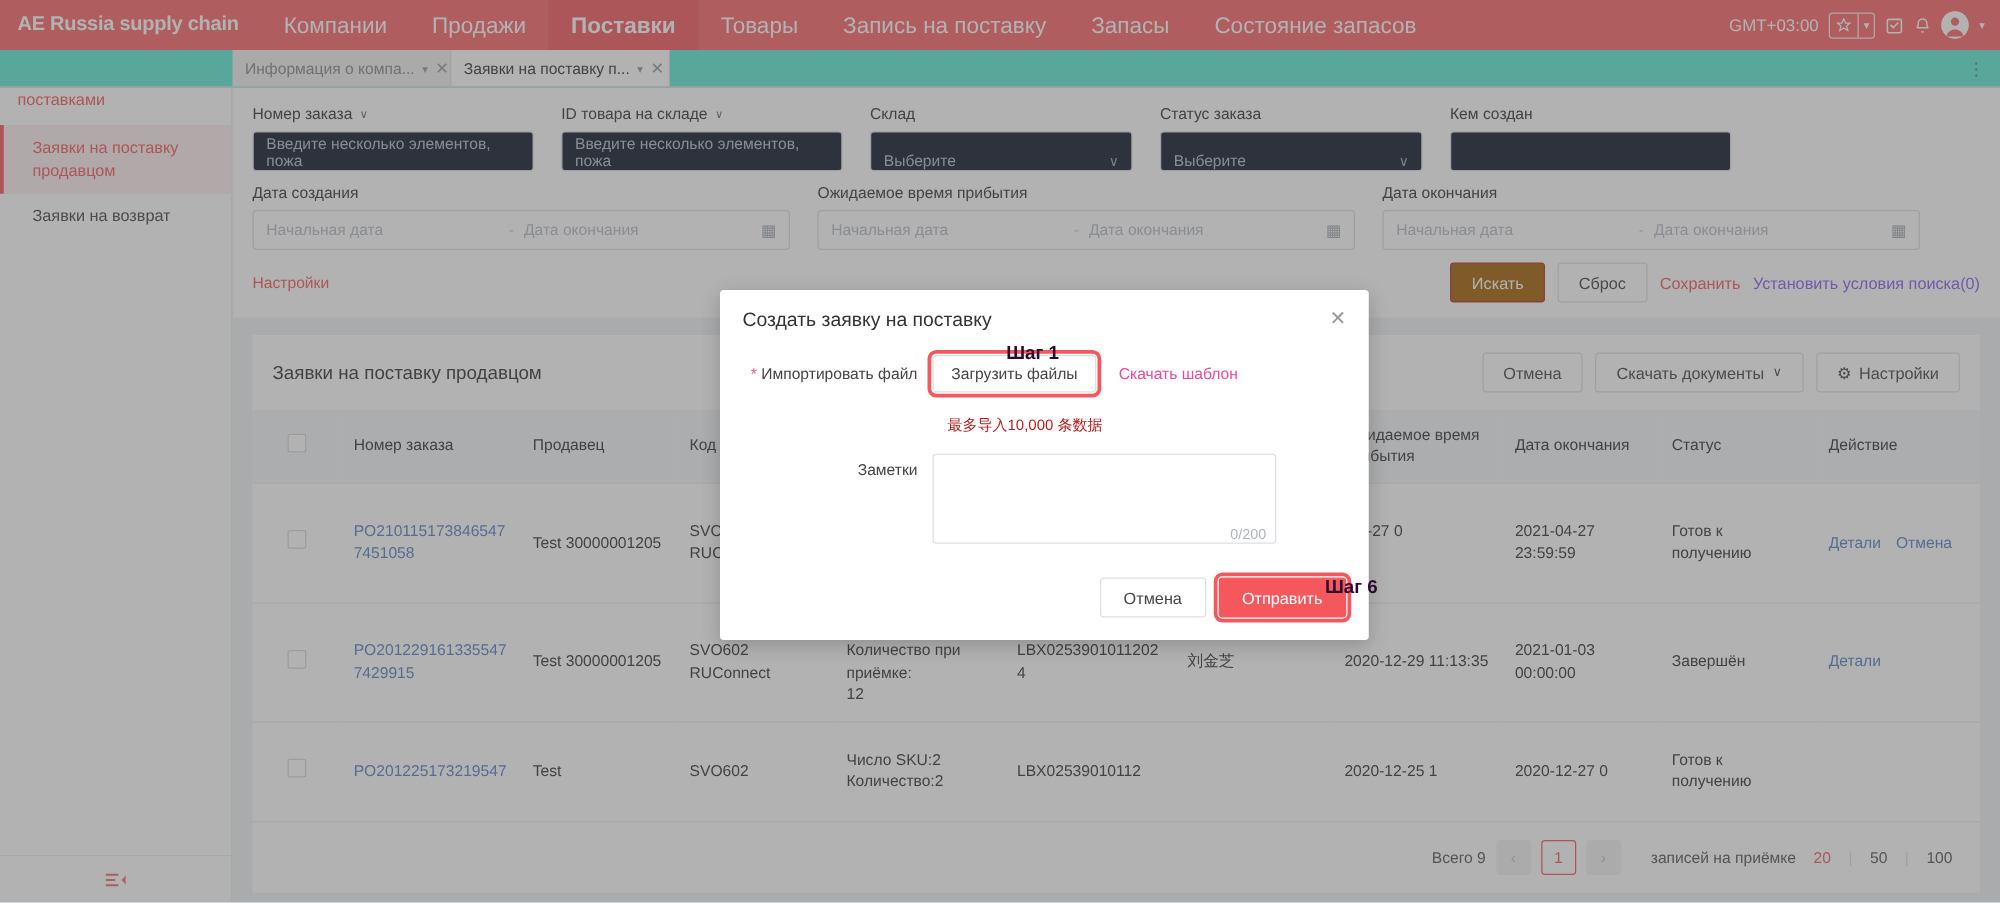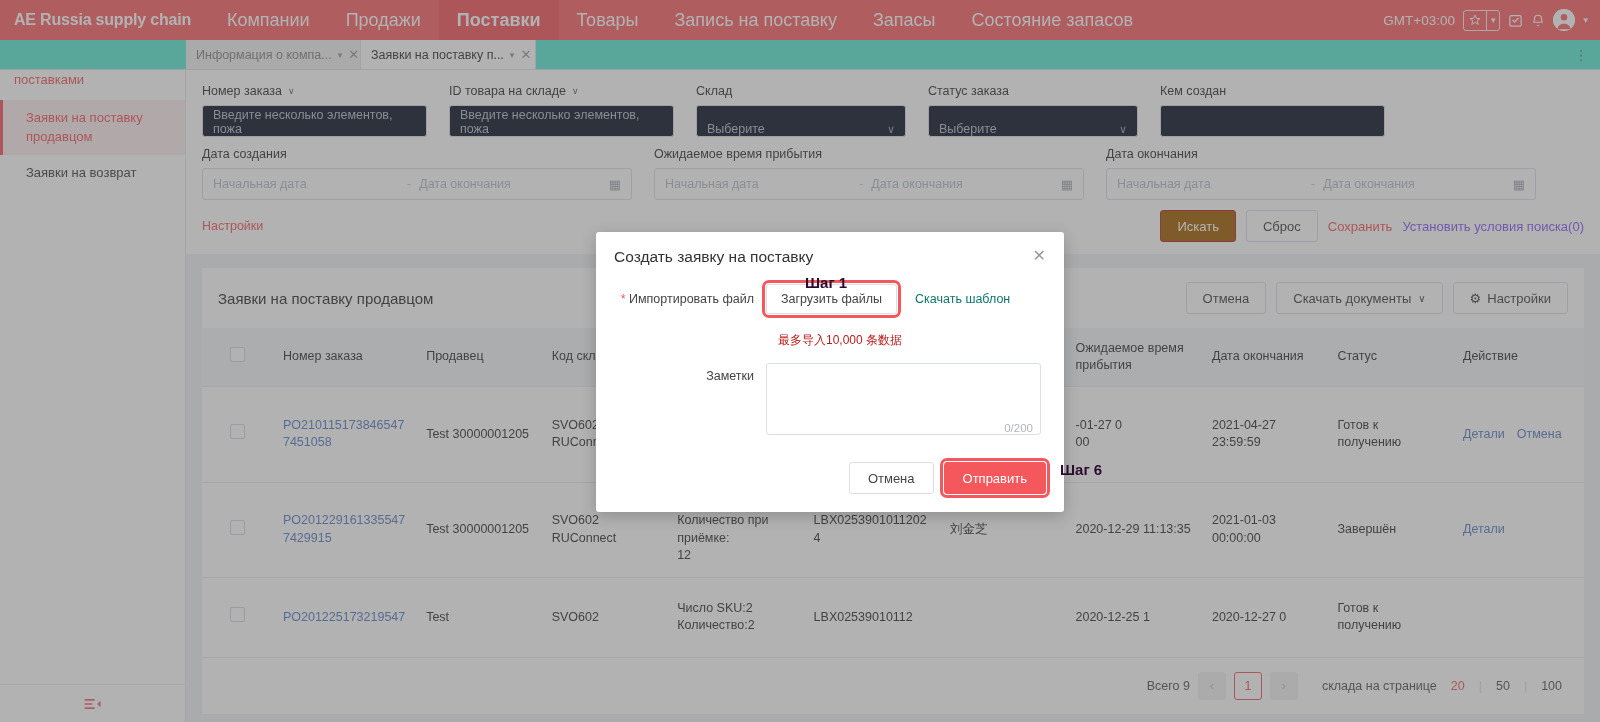--- a/index.html
+++ b/index.html
@@ -168,21 +168,21 @@
   .pg-opt { cursor:pointer; padding: 0 6px; color:#555;}
   .pg-opt.active { color:#f4585d; }
   .pg-sep { color:#e0e0e0;}
 
   
   .overlay {
     position:absolute; left:0; top:0; width:1600px; height:722px;
     background: rgba(85,85,85,.45); z-index: 20;
   }
   .modal {
-    position:absolute; left: 596px; top: 232px; width: 468px;
+    position:absolute; left: 576px; top: 232px; width: 519px;
     background:#fff; border-radius: 3px; z-index: 21;
     box-shadow: 0 4px 16px rgba(0,0,0,.2);
   }
   .m-head {
     padding: 16px 18px 14px 18px; display:flex; align-items:flex-start;
   }
   .m-title { font-size: 15.5px; color:#333; }
   .m-close { margin-left:auto; color:#999; font-size:16px; cursor:pointer; line-height:1;}
   .m-body { padding: 4px 18px 10px 18px; }
   .m-row { display:flex; align-items:center; }
@@ -190,21 +190,21 @@
     width: 152px; text-align:right; padding-right: 12px; font-size: 12.5px; color:#444;
     white-space: nowrap;
   }
   .m-label .req { color:#f4585d; }
   .upload-btn {
     height: 30px; padding: 0 14px; border:1px solid #dcdfe6; border-radius:3px;
     background:#fff; font-size: 12.5px; color:#444; display:inline-flex;
     align-items:center; cursor:pointer;
   }
   .hl { outline: 3px solid #f4585d; outline-offset: 1px; }
-  .tpl-link { color:#0f766e; font-size:12.5px; margin-left: 18px; cursor:pointer;}
+  .tpl-link { color:#ec4899; font-size:12.5px; margin-left: 18px; cursor:pointer;}
   .hint { font-size: 12px; color:#b91c1c; padding: 18px 0 14px 164px; }
   .ta-wrap { position:relative; width: 275px; }
   .m-textarea {
     width: 275px; height: 72px; border:1px solid #dcdfe6; border-radius:3px;
     resize:none; padding: 7px 9px; font-family:"Liberation Sans", sans-serif;
     font-size: 12.5px; color:#333; outline:none;
   }
   .ta-count {
     position:absolute; right: 8px; bottom: 4px; font-size: 11.5px; color:#b0b5bd;
   }
@@ -510,21 +510,21 @@
           </tr>
         </tbody>
       </table>
     </div>
 
     <div class="pager">
       <span>Всего 9</span>
       <span class="pg-btn">‹</span>
       <span class="pg-cur">1</span>
       <span class="pg-btn">›</span>
-      <span class="pg-size">склада на странице</span>
+      <span class="pg-size">записей на приёмке</span>
       <span class="pg-opt active">20</span>
       <span class="pg-sep">|</span>
       <span class="pg-opt">50</span>
       <span class="pg-sep">|</span>
       <span class="pg-opt">100</span>
     </div>
   </div>
 
   <div class="overlay"></div>
 

